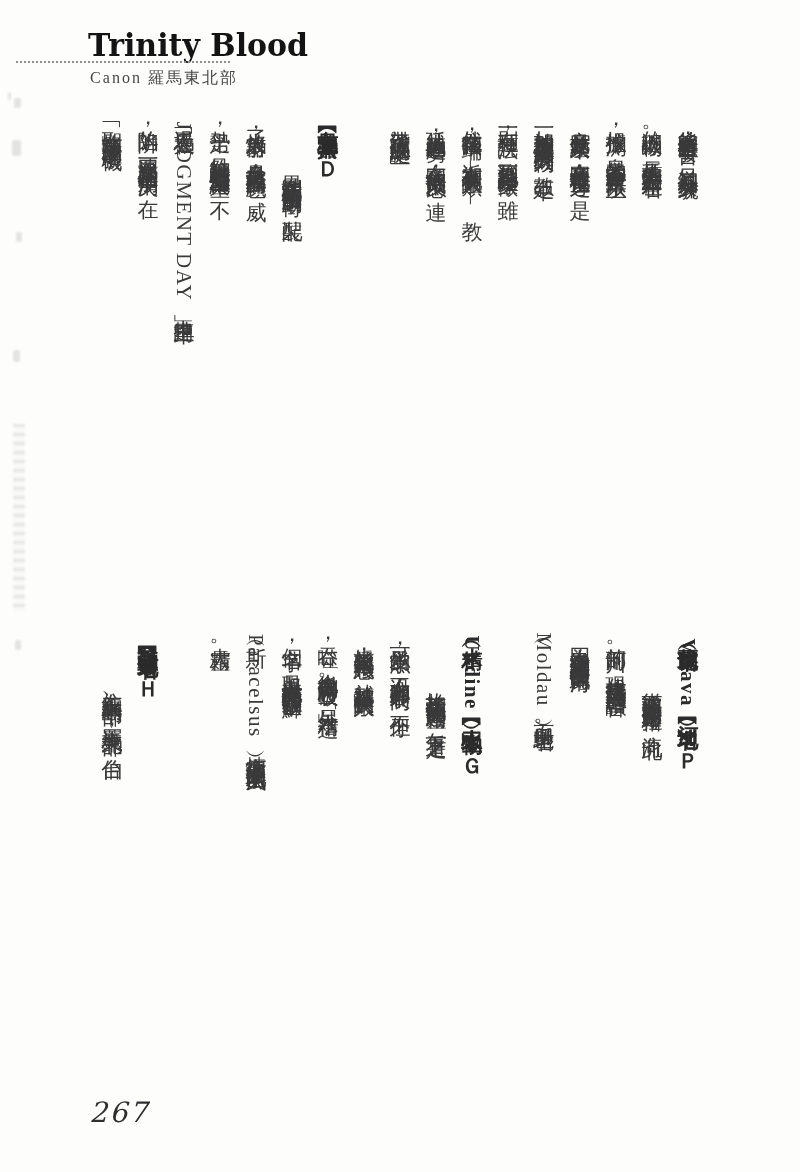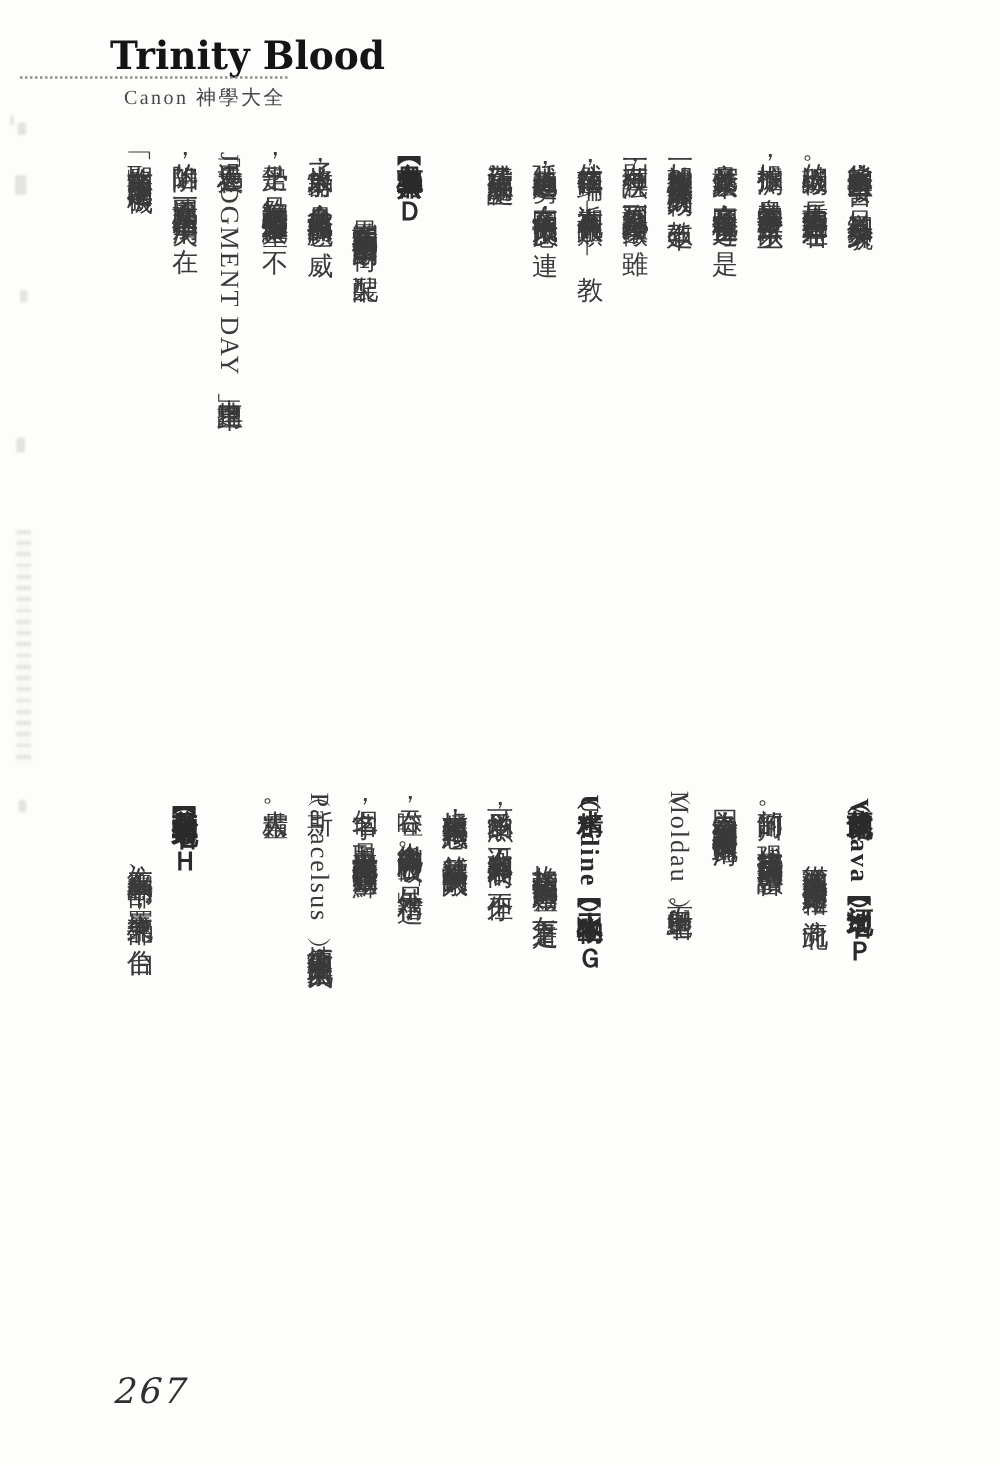--- a/index.html
+++ b/index.html
@@ -73,21 +73,21 @@
   .s6{left:8px;top:92px;width:3px;height:8px;}
 </style>
 </head>
 <body>
 
 <div class="page">
 
   <header>
     <div class="logo">Trinity Blood</div>
     <div class="rule"></div>
-    <div class="subtitle">Canon 神學大全</div>
+    <div class="subtitle">Canon 羅馬東北部</div>
   </header>
 
   <main class="vblock top">
     <div class="col">後的聲音來向臣子發言，只知道是個少女外貌</div>
     <div class="col">的謎樣人物。長生種的壽命大約三百年左右，</div>
     <div class="col">根據推測，皇帝的壽命卻至少有八百年以上，</div>
     <div class="col">究竟是什麼來頭？在帝國就像長生種之母，是</div>
     <div class="col">如神一般集尊敬與畏懼於一身的人物，教廷中</div>
     <div class="col">則有一種說法，強烈認為她只是一種象徵。雖</div>
     <div class="col">然位在帝國頂端，近來卻有和仇敵人類——教</div>

